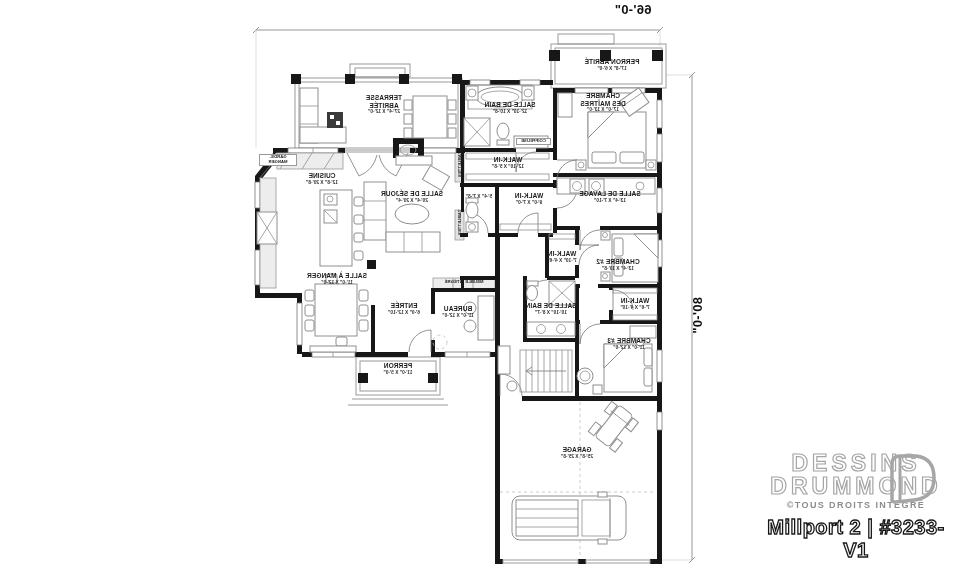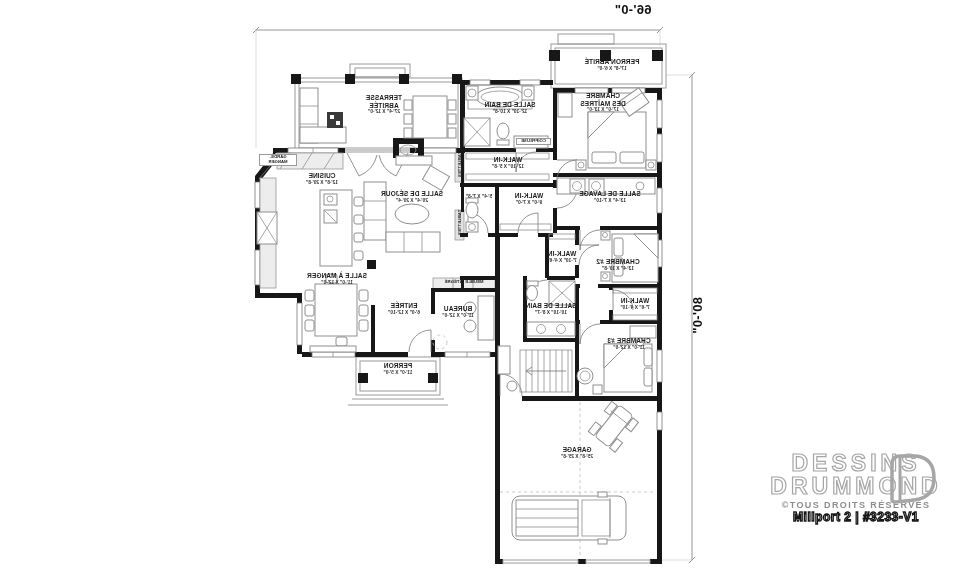--- a/index.html
+++ b/index.html
@@ -24,21 +24,21 @@
   .tiny .rn{font-size:4.2px;}
   .boxlbl{background:#fff;border:0.5px solid #9a9a9a;padding:0 1px;}
   .vert{transform:rotate(-90deg) scaleX(-1);transform-origin:center center;}
   .dimlbl{position:absolute;font-size:13px;font-weight:bold;color:#111;text-align:center;
           transform:scaleX(-1);letter-spacing:.3px;}
   .dimlbl.vert{transform:rotate(-90deg) scaleX(-1);}
   #brand{position:absolute;left:756px;top:452px;width:200px;text-align:center;}
   .brandline{display:block;color:#fff;-webkit-text-stroke:1.2px #a6a6a6;
              font-size:23px;letter-spacing:4px;line-height:1.0;font-weight:bold;}
   .rights{display:block;margin-top:2px;font-size:9px;letter-spacing:1.4px;color:#8d8d8d;font-weight:bold;}
-  .plantitle{display:block;margin-top:0;font-size:12px;font-weight:bold;color:#fff;
+  .plantitle{display:block;margin-top:6px;font-size:20px;font-weight:bold;color:#fff;
              -webkit-text-stroke:1.3px #161616;letter-spacing:.5px;}
   #brandmark{position:absolute;left:884px;top:450px;}
 </style>
 </head>
 <body>
 
 <div id="canvas">
 
 <svg width="960" height="569" viewBox="0 0 960 569">
 
@@ -540,21 +540,21 @@
 <div class="lbl tiny vert" style="left:445px;top:162px;width:30px;">
   <span class="rn">TABLETTES</span>
 </div>
 <div class="lbl tiny vert" style="left:445px;top:220px;width:30px;">
   <span class="rn">TABLETTES</span>
 </div>
 
 <div id="brand">
   <span class="brandline">DESSINS</span>
   <span class="brandline">DRUMMOND</span>
-  <span class="rights">©TOUS DROITS RÉSERVÉS</span>
+  <span class="rights">©TOUS DROITS INTÉGRÉ</span>
   <span class="plantitle">Millport 2 | #3233-V1</span>
 </div>
 <svg id="brandmark" width="56" height="58" viewBox="0 0 56 58">
   <path d="M8,50 L8,14 Q8,6 16,6 L32,6 Q50,8 50,28 Q50,48 30,50 L12,52 Q8,52 8,50 Z" fill="none" stroke="#a6a6a6" stroke-width="3.5"></path>
   <line x1="16" y1="7" x2="16" y2="51" stroke="#a6a6a6" stroke-width="3"></line>
 </svg>
 
 </div>
 
 </body></html>

